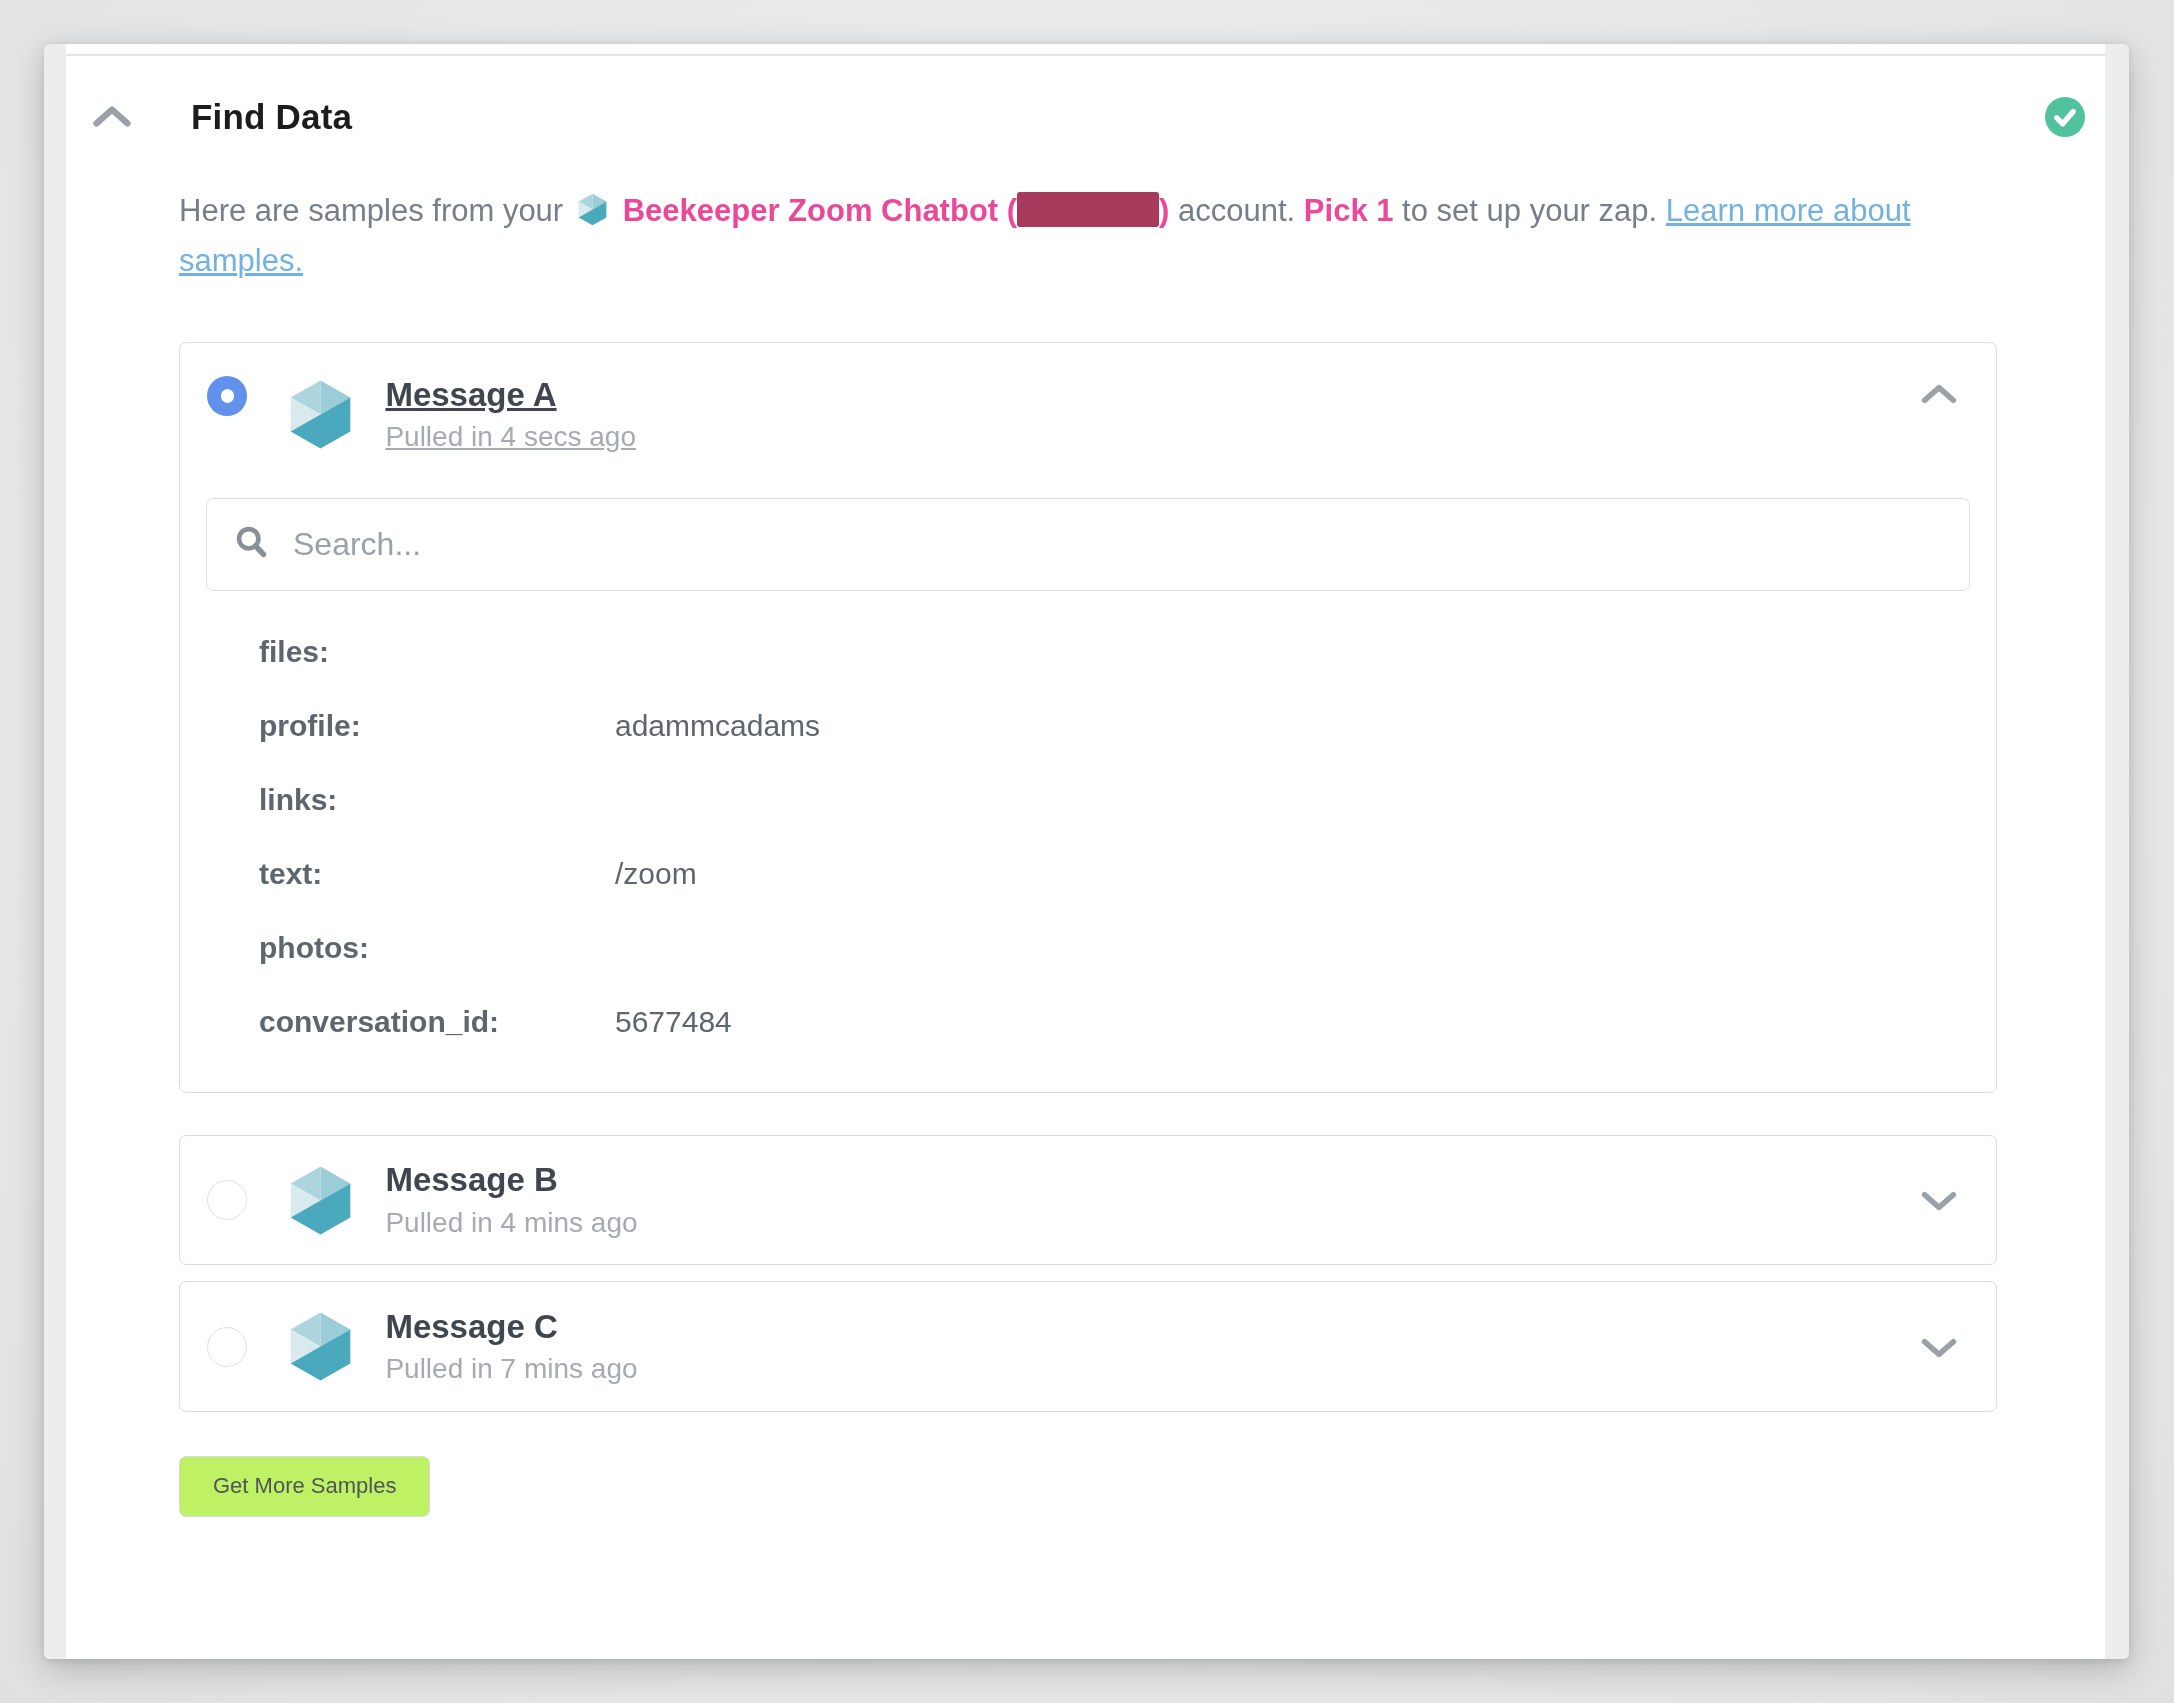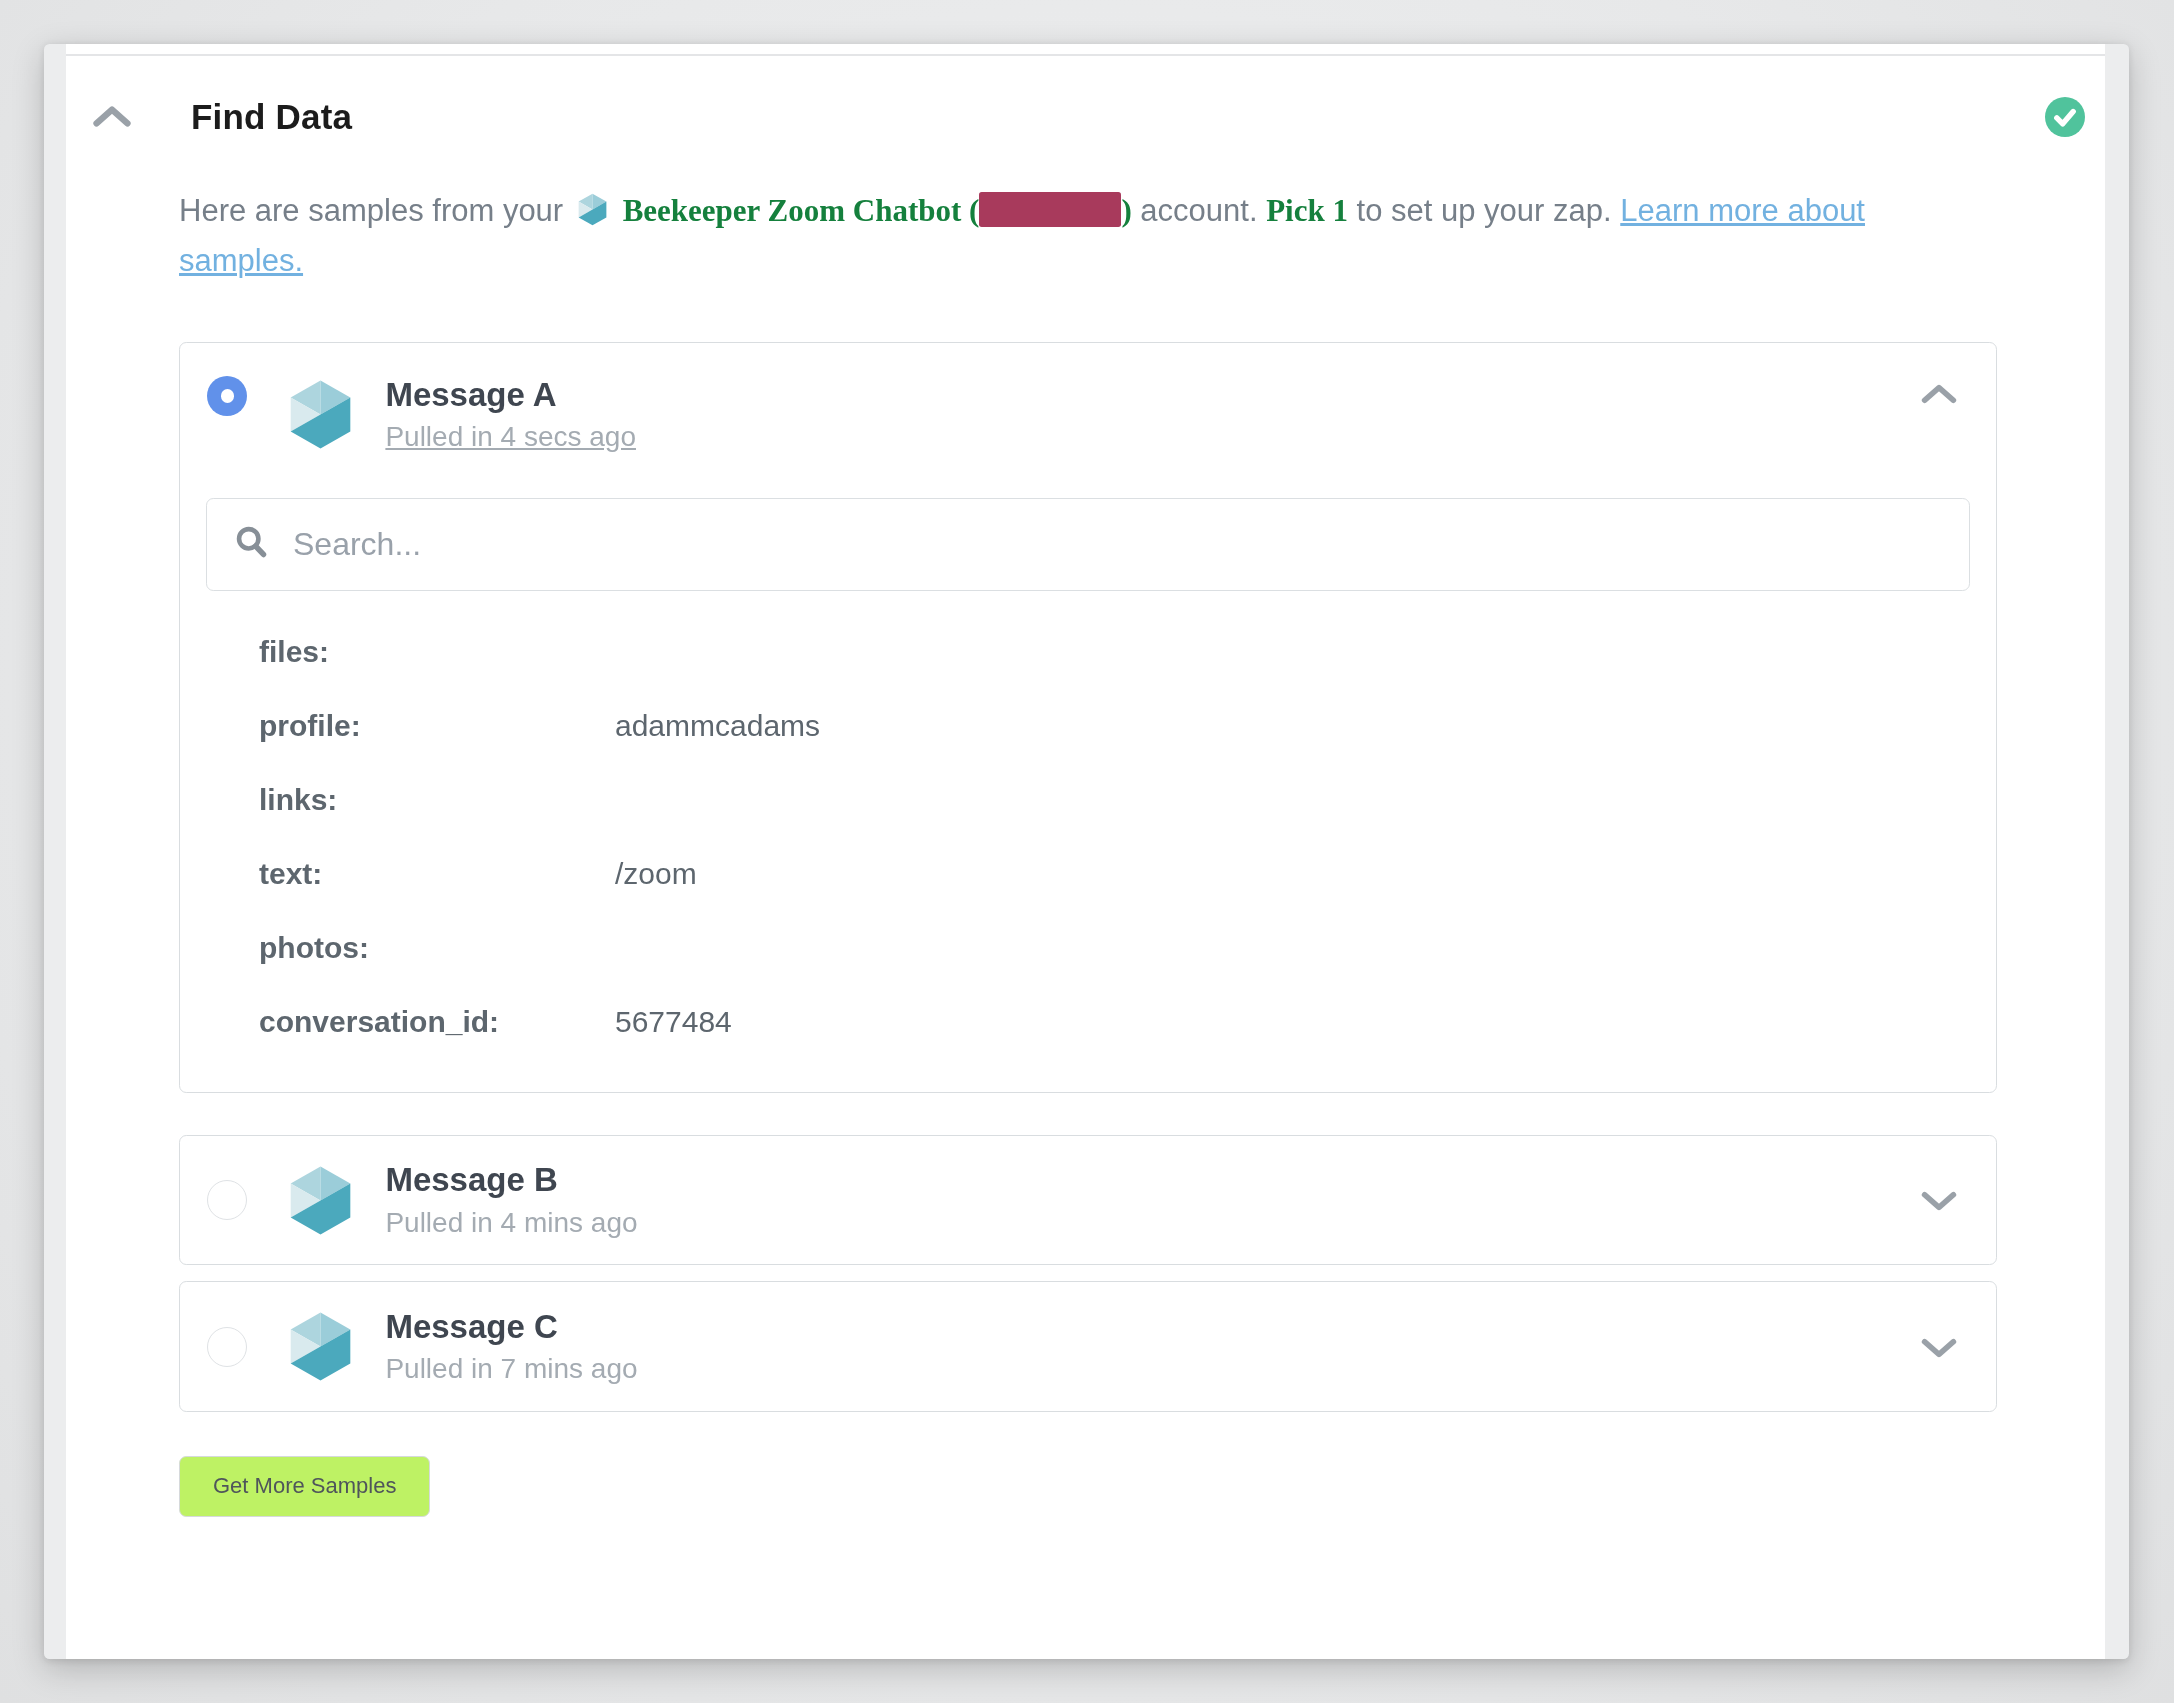--- a/index.html
+++ b/index.html
@@ -29,21 +29,21 @@
   .collapse-chevron { margin-right:27.4px; cursor:pointer; }
   .page-title { font-size:35px; font-weight:bold; color:#1c1c1c; letter-spacing:0.2px;margin-left:32px; }
   .check-badge { margin-left:auto; width:40px; height:40px; }
 
   
   .intro {
     margin:49px 108px 0 113px;
     font-size:31px; line-height:1.6; color:#767f89;
     max-width:1791px;
   }
-  .intro b { color:#15803d; font-weight:bold;font-family:Liberation Serif, serif; }
+  .intro b { color:#ec4899; font-weight:bold; }
   .inline-cube { display:inline-block; width:33px; height:37px; vertical-align:-7.3px; margin:0 5.5px 0 3.7px; }
   .redaction {
     display:inline-block; width:142px; height:35px; background:#a83a5c;
     border-radius:2.7px; vertical-align:-6.4px;
   }
   .intro a { color:#72b1e0; text-decoration:underline; cursor:pointer; }
 
   
   .card {
     margin:0 108px 0 113px;
@@ -59,21 +59,21 @@
     border:1.8px solid #dfe2e5; background:#fff; position:relative; cursor:pointer;
   }
   .radio.selected { border:none; background:#6191ea; }
   .radio.selected::after {
     content:""; position:absolute; left:50%; top:50%; width:13.7px; height:13.7px;
     margin:-6.9px 0 0 -6.9px; border-radius:50%; background:#fff;
   }
   .cube-icon { width:71px; height:77px; margin-left:38px; flex:0 0 auto; }
   .head-text { margin-left:29px; }
   .sample-title { font-size:33px; font-weight:bold; color:#3f4650; }
-  .card-a .sample-title { cursor:pointer; }
+  .card-a .sample-title { text-decoration:underline; cursor:pointer; }
   .sample-pulled { font-size:28px; color:#a4abb2; margin-top:7.3px; }
   .card-a .sample-pulled { text-decoration:underline; cursor:pointer; }
   .head-chevron { margin-left:auto; cursor:pointer; padding-top:5.5px; }
 
   
   .search-box {
     margin:37px 25.6px 0 25.6px; height:93px;
     border:1.8px solid #dbdfe2; border-radius:7.3px;
     display:flex; align-items:center; padding:0 27.4px;
   }

